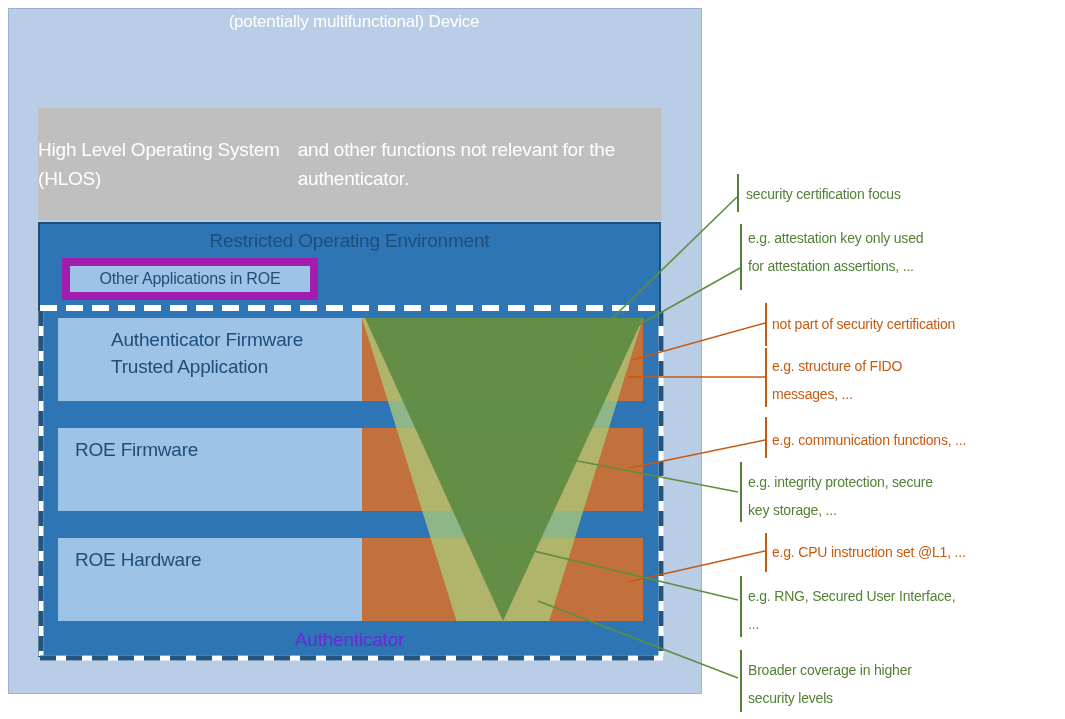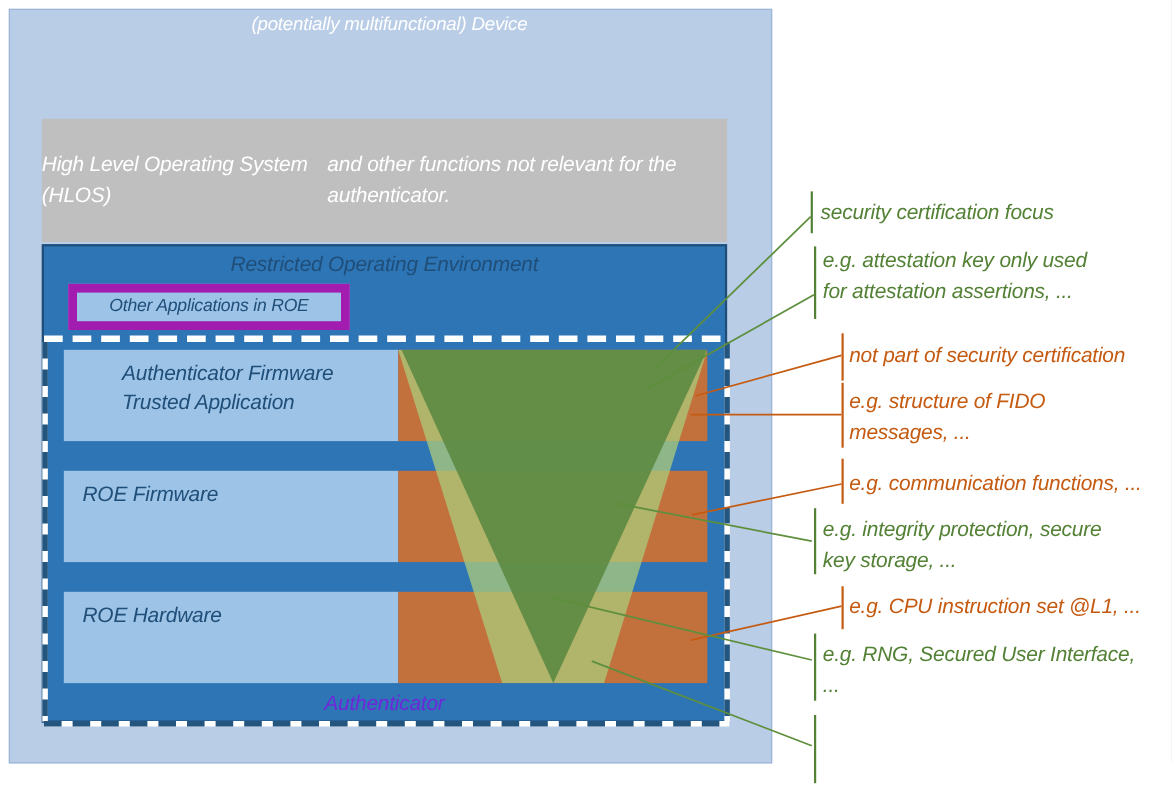--- a/index.html
+++ b/index.html
@@ -1,17 +1,17 @@
 <!DOCTYPE html>
 <html style="--device_bg: #B9CDE6; --device_border: #9AB2D6; --hlos_gray: #BFBFBF; --roe_blue: #2E75B6; --roe_border: #1F4E79; --row_light_blue: #9DC3E6; --row_orange: #C2713D; --heading_blue: #1F4E79; --green_text: #538135; --line_green: #5E8F3C; --orange_text: #C55A11; --inner_v: rgba(92,138,66,0.9); --outer_v: rgba(172,202,122,0.76); --dash_navy: #24557E;"><head>
 <meta charset="utf-8">
 <style>
   html,body{margin:0;padding:0;background:#ffffff;}
   #page{position:relative;width:1065px;height:719px;background:#ffffff;overflow:hidden;
-        font-family:"Liberation Sans",sans-serif;letter-spacing:-0.2px;font-style:italic;}
+        font-family:"Liberation Sans",sans-serif;letter-spacing:-0.2px;}
   .abs{position:absolute;}
 
   
   .device-box{left:8px;top:8px;width:692px;height:684px;background:var(--device_bg);border:1px solid var(--device_border);z-index:1;}
   .device-title{left:8px;top:12px;width:692px;text-align:center;color:#fff;font-size:17px;z-index:5;}
   .hlos-box{left:38px;top:108px;width:623px;height:112px;background:var(--hlos_gray);z-index:2;
             display:flex;justify-content:center;align-items:center;color:#fff;font-size:19px;line-height:29px;}
   .roe-box{left:38px;top:222px;width:623px;height:435px;background:var(--roe_blue);border:2px solid var(--roe_border);box-sizing:border-box;z-index:2;}
   .roe-title{left:38px;top:230px;width:623px;text-align:center;color:var(--heading_blue);font-size:19px;z-index:5;}
   .other-apps{left:62px;top:258px;width:256px;height:42px;background:var(--row_light_blue);border:8px solid #a21caf;box-sizing:border-box;
@@ -30,21 +30,21 @@
   .row-orange{fill:var(--row_orange);}
   .v-outer{fill:var(--outer_v);}
   .v-inner{fill:var(--inner_v);}
   .conn-green{stroke:var(--line_green);stroke-width:1.6;fill:none;}
   .conn-orange{stroke:var(--orange_text);stroke-width:1.6;fill:none;}
   .dash-white{stroke:#ffffff;stroke-width:6;}
   .dash-navy{stroke:var(--dash_navy);stroke-width:5;}
   .under-white{stroke:#ffffff;stroke-width:5;}
 
   
-  .ann{z-index:6;font-size:19px;line-height:28px;white-space:nowrap;}
+  .ann{z-index:6;font-size:14px;line-height:28px;white-space:nowrap;}
   .ann.green{color:var(--green_text);}
   .ann.orange{color:var(--orange_text);}
   .bar{width:2px;z-index:6;}
   .bar.green{background:var(--green_text);}
   .bar.orange{background:var(--orange_text);}
 </style>
 </head>
 <body>
 
 <div id="page">
@@ -150,14 +150,18 @@
     <div>e.g. integrity protection, secure</div>
     <div>key storage, ...</div>
   </div>
   <div class="abs ann orange" style="left:772px;top:538px;">
     <div>e.g. CPU instruction set @L1, ...</div>
   </div>
   <div class="abs ann green" style="left:748px;top:582px;">
     <div>e.g. RNG, Secured User Interface,</div>
     <div>...</div>
   </div>
+  <div class="abs ann green" style="left:748px;top:656px;">
+    <div>Broader coverage in higher</div>
+    <div>security levels</div>
+  </div>
 
 </div>
 
 </body></html>

